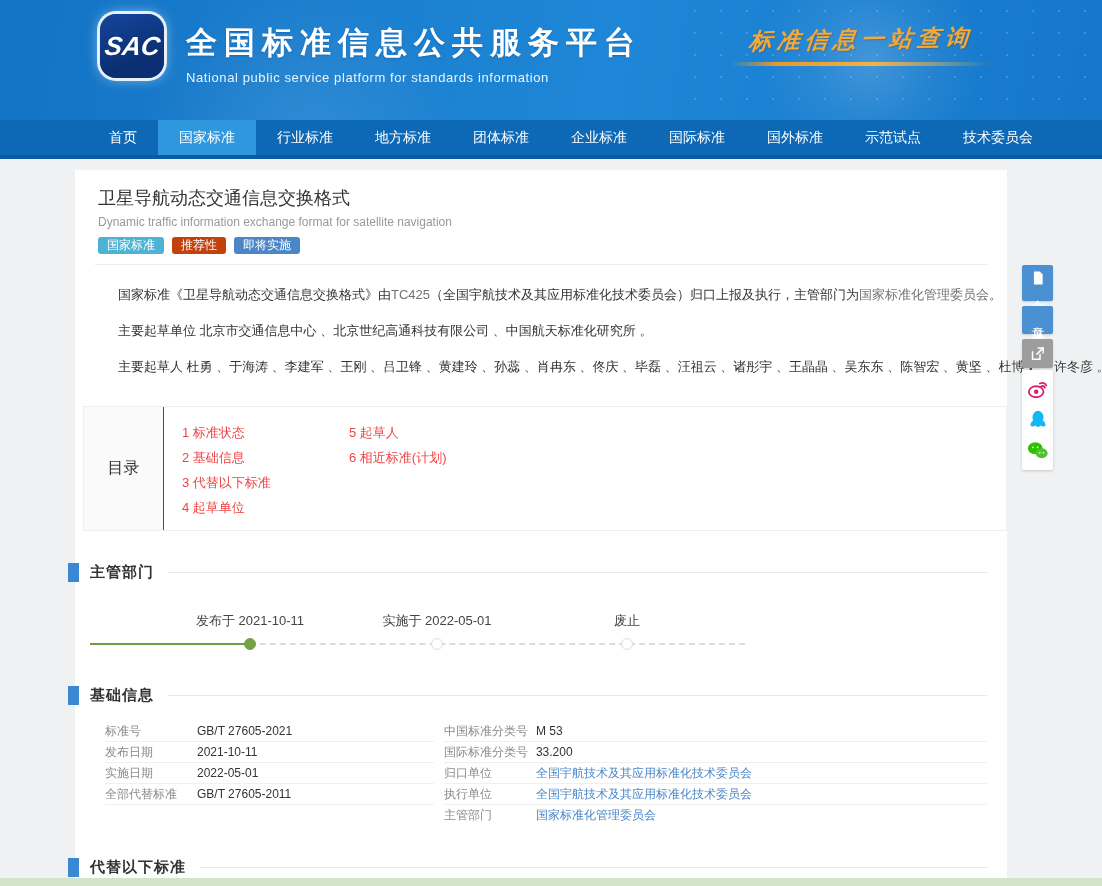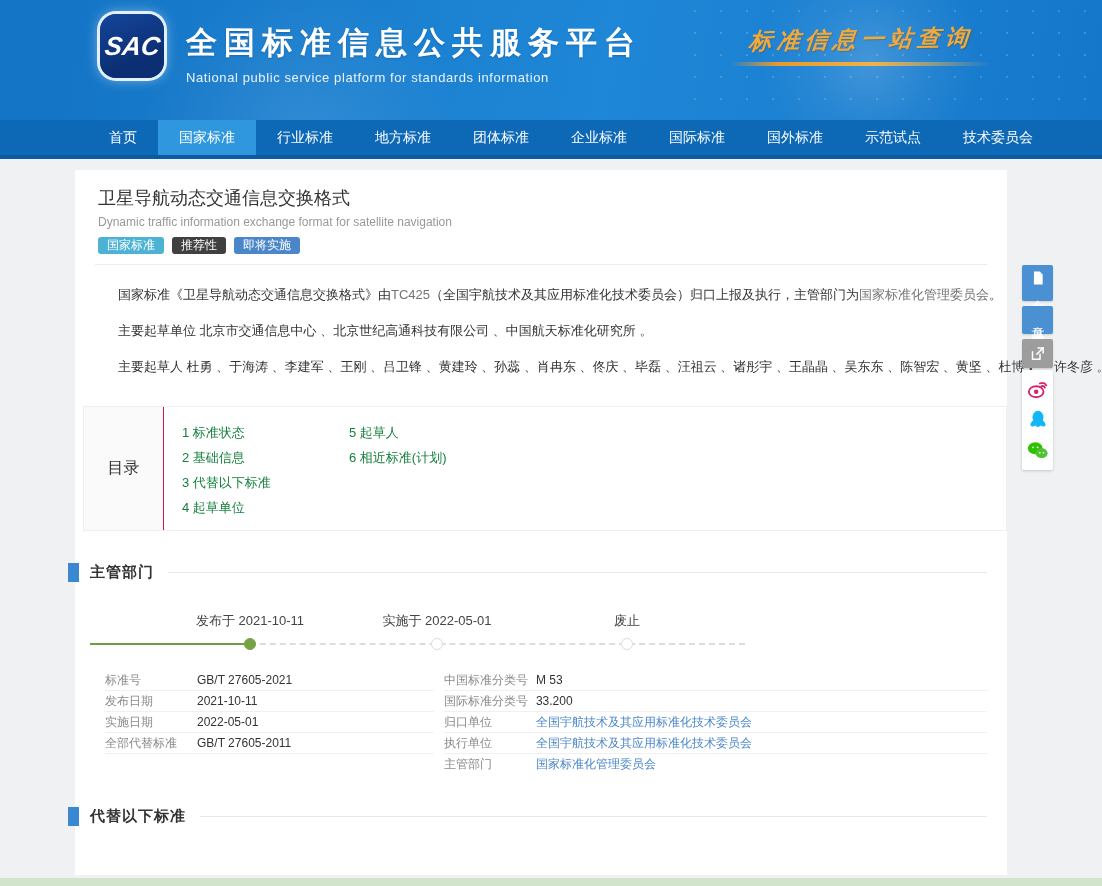--- a/index.html
+++ b/index.html
@@ -45,36 +45,36 @@
   .nav-strip { height:4px; background:#0b5ba4; }
 
   
   .card { position:absolute; left:75px; top:170px; width:932px; background:#fff; padding:16px 20px 22px 20px; min-height:705px; }
 
   .std-title { font-size:18px; font-weight:normal; color:#333; padding-left:3px;font-family:Liberation Serif, serif; }
   .std-title-en { margin-top:5px; font-size:12px; color:#999; padding-left:3px; }
   .badges { margin-top:8px; padding-left:3px; display:flex; gap:8px; }
   .badge { color:#fff; font-size:12px; line-height:17px; padding:0 9px; border-radius:3px; }
   .badge.b1 { background:#4cb3d4; }
-  .badge.b2 { background:#404040; }
+  .badge.b2 { background:#c2410c; }
   .badge.b3 { background:#4a86c8; }
   .head-divider { margin-top:10px; border-top:1px solid #ececec; }
 
   .intro { margin-top:21px; }
   .intro p { font-size:13px; color:#333; padding-left:23px; margin-bottom:18px; white-space:nowrap; }
   a.lnk { color:#737373; text-decoration:none; cursor:pointer; }
 
   
   .toc { margin:30px 0 0 -12px; width:924px; display:flex; border:1px solid #efefef; min-height:122px; }
   .toc-label { width:80px; background:#fafafa; border-right:1px solid #be185d; display:flex; align-items:center; justify-content:center;
     font-size:16px; color:#333;font-family:Liberation Mono, monospace; }
   .toc-links { flex:1; padding:13px 0 10px 18px; display:flex; }
   .toc-col { display:flex; flex-direction:column; }
   .toc-col.c1 { width:167px; }
-  .toc-col a { font-size:13px; color:#15803d; line-height:25px; text-decoration:none; cursor:pointer; }
+  .toc-col a { font-size:13px; color:#ef4444; line-height:25px; text-decoration:none; cursor:pointer; }
 
   
   .sec-head { display:flex; align-items:center; margin-left:-27px; margin-top:32px; }
   .sec-marker { width:11px; height:19px; background:#3a87d2; margin-right:11px; }
   .sec-head h3 { font-size:15px; color:#333; font-weight:bold; letter-spacing:1px; }
   .sec-line { flex:1; border-top:1px solid #e8e8e8; margin-left:14px; }
 
   
   .timeline { position:relative; margin:24px 0 6px -5px; width:660px; height:48px; }
   .tl-base { position:absolute; left:0; top:37px; width:655px; border-top:2px dashed #dcdcdc; }
@@ -185,20 +185,25 @@
       <div class="tl-base"></div>
       <div class="tl-done"></div>
       <div class="tl-label" style="left:70px;">发布于 2021-10-11</div>
       <div class="tl-label" style="left:257px;">实施于 2022-05-01</div>
       <div class="tl-label" style="left:447px;">废止</div>
       <div class="tl-dot done" style="left:154px;"></div>
       <div class="tl-dot" style="left:341px;"></div>
       <div class="tl-dot" style="left:531px;"></div>
     </div>
 
+    <div class="sec-head">
+      <div class="sec-marker"></div>
+      <h3>基础信息</h3>
+      <div class="sec-line"></div>
+    </div>
     <div class="info-wrap">
       <div class="info-tbl left">
         <div class="info-row">
           <span class="lbl">标准号</span>
           <span class="val">GB/T 27605-2021</span>
         </div>
         <div class="info-row">
           <span class="lbl">发布日期</span>
           <span class="val">2021-10-11</span>
         </div>

